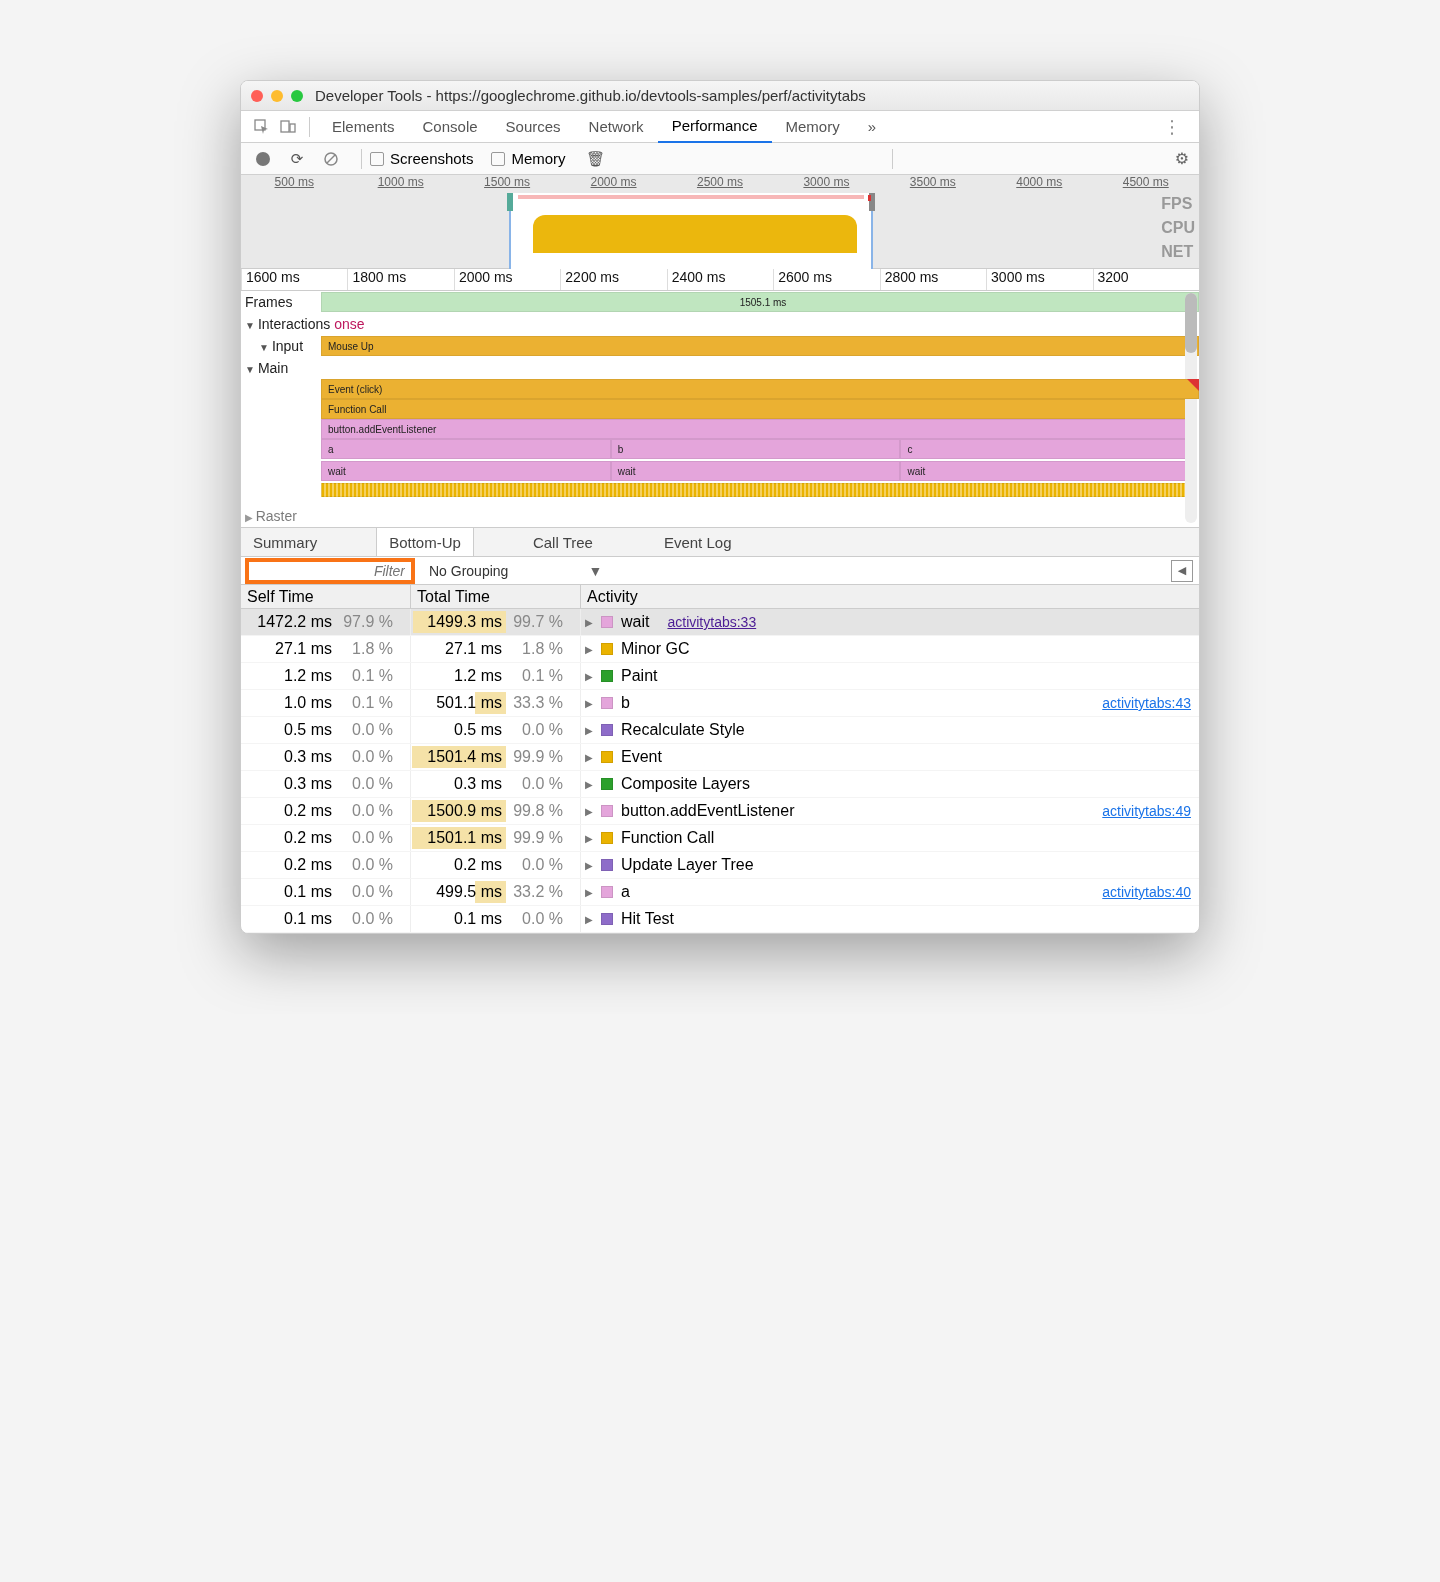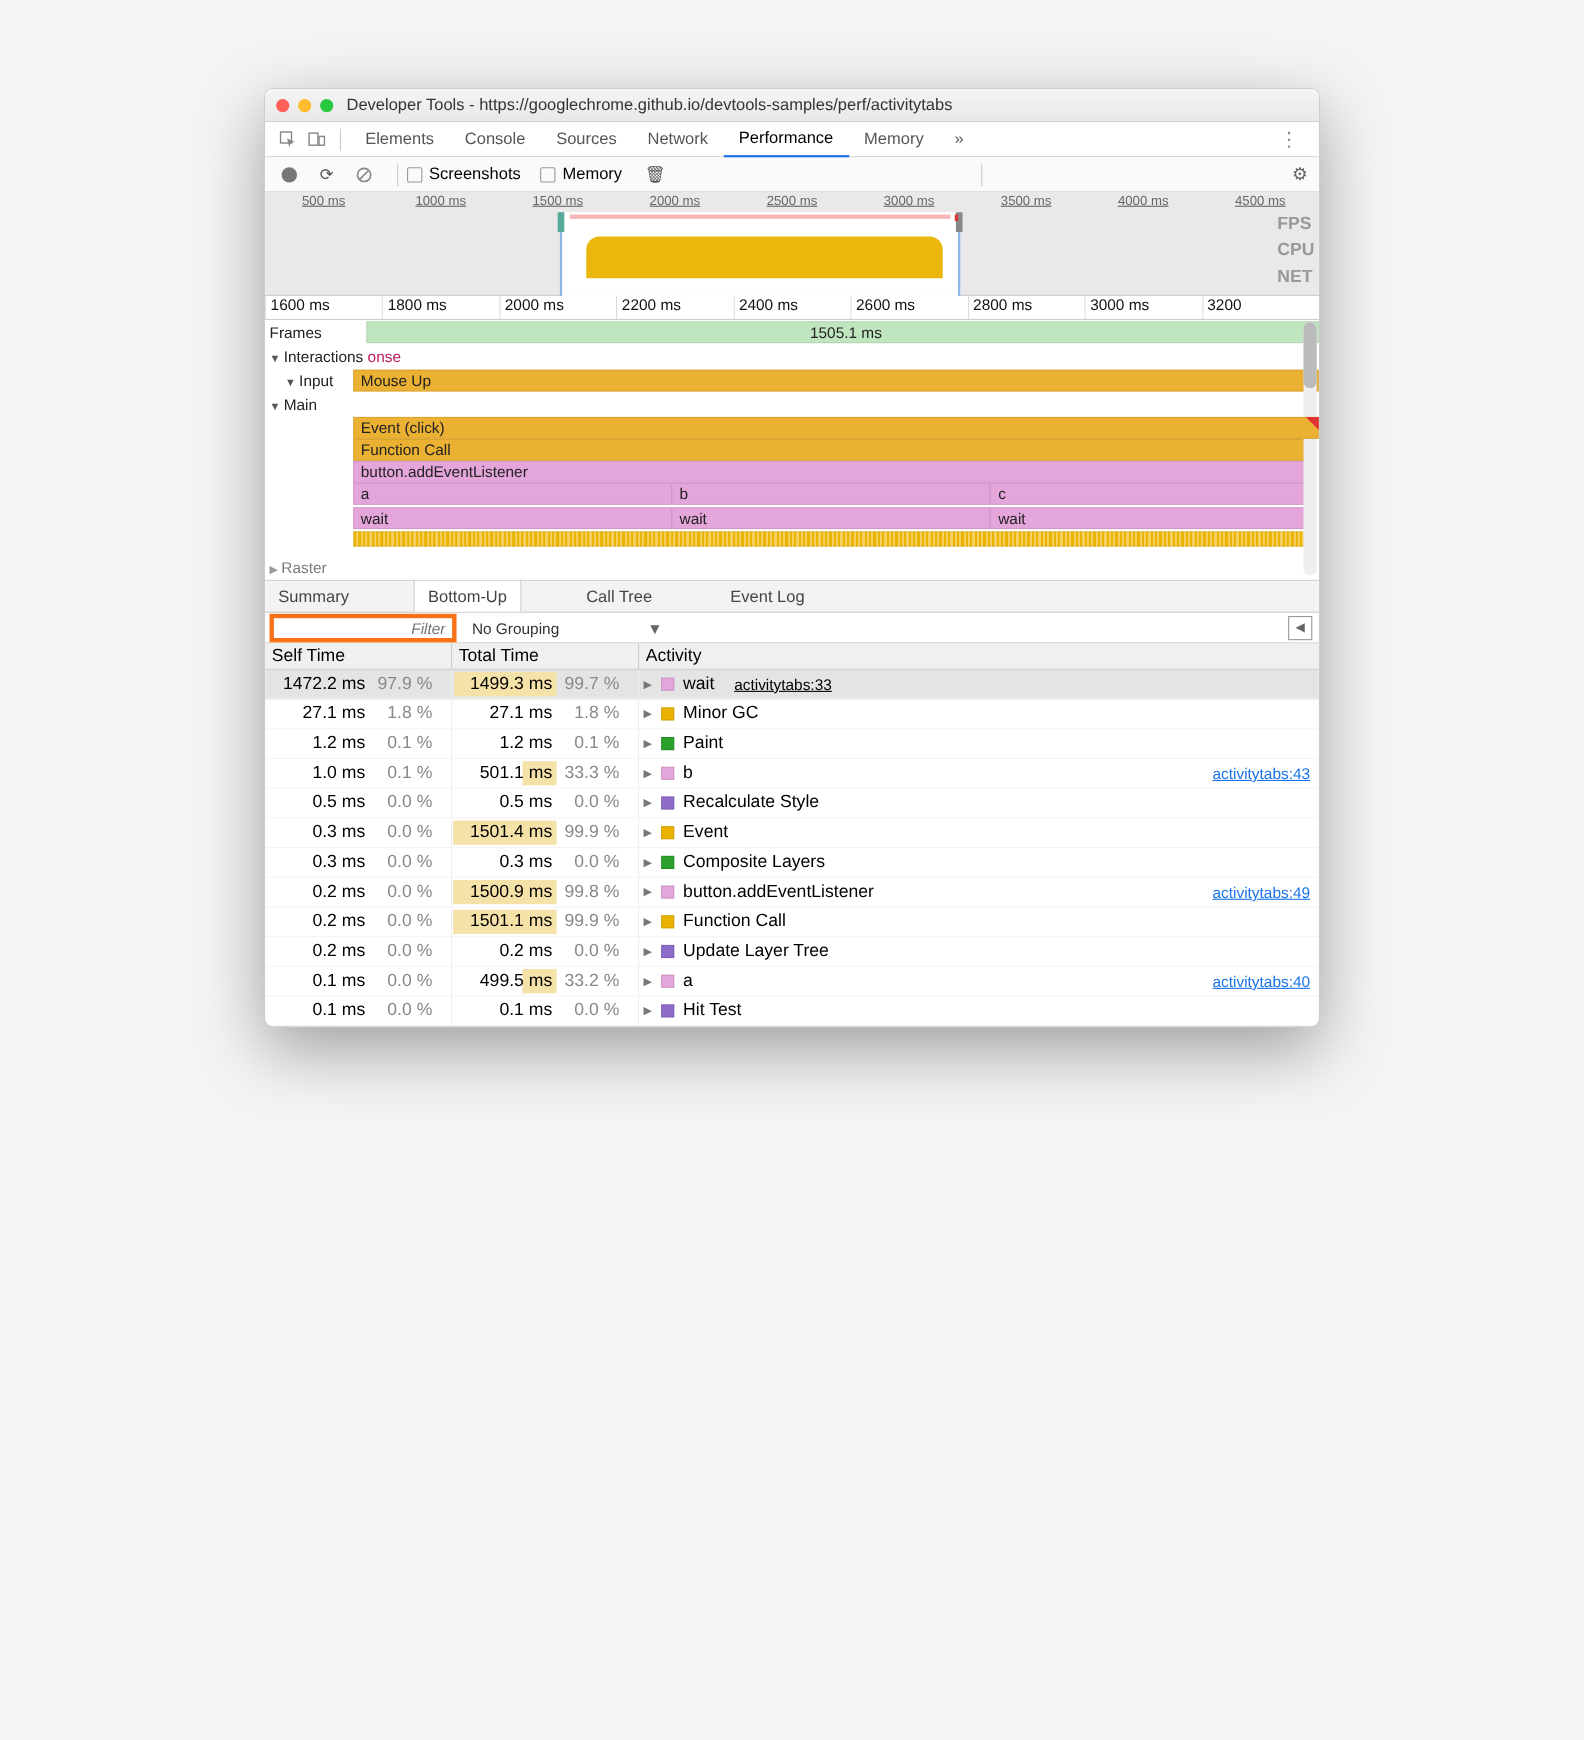--- a/index.html
+++ b/index.html
@@ -42,23 +42,23 @@
 
 
 .ruler2 { display:flex; height:22px; font-size:14px; color:#111; border-bottom:1px solid #ccc; background:#fff;}
 .ruler2 div { flex:1; padding-left:4px; border-left:1px solid #ddd; }
 
 
 .flame { position:relative; background:#fff; font-size:14px; color:#222; }
 .flame-scroll { position:absolute; right:2px; top:2px; width:12px; height:230px; background:#eee; border-radius:6px; }
 .flame-scroll::before{content:"";position:absolute;top:0;left:0;right:0;height:60px;background:#bbb;border-radius:6px;}
 .frow { display:flex; align-items:center; height:22px; }
-.flabel { width:92px; padding-left:4px; position:relative; z-index:2;}
+.flabel { width:80px; padding-left:4px; position:relative; z-index:2;}
 .tri { display:inline-block; font-size:10px; color:#555; margin-right:3px; }
-.bar { height:20px; border:1px solid rgba(0,0,0,0.07); padding-left:6px; display:flex; align-items:center; font-size:14px; overflow:hidden; }
+.bar { height:20px; border:1px solid rgba(0,0,0,0.07); padding-left:6px; display:flex; align-items:center; font-size:10px; overflow:hidden; }
 .c-green{background:#c0e6c0;} .c-orange{background:#ebb132;} .c-pink{background:#e4a5db;} .c-yellow{background:#f1d27a;}
 .flame-main-indent { padding-left:80px;border-radius:25px; }
 .splitrow { display:flex; height:22px; }
 .splitrow .bar { flex:none; }
 
 
 .btabs { display:flex; height:30px; border-top:1px solid #ccc; background:#f3f3f3; font-size:15px; border-bottom:1px solid #ccc;gap:47px;}
 .btab { padding:0 12px; display:flex; align-items:center; color:#444; cursor:pointer; }
 .btab.active { background:#fff; border-top:1px solid #ccc; margin-top:-1px; border-left:1px solid #ccc; border-right:1px solid #ccc;}
 
@@ -277,21 +277,21 @@
         </div>
         <div class="cell-wrap">
           <div class="pct-bg" style="width: 93.1px; left: 1.9px;"></div>
           <div class="cell-ms" style="position: relative;">1499.3 ms</div>
           <div class="cell-pct" style="position: relative;">99.7 %</div>
         </div>
         <div class="act-cell">
           <span class="expand">▶</span>
           <span class="swatch" style="background:#e4a5db"></span>
           <span>wait</span>
-          <span class="link" style="color: #000000; margin-left: 18px;">activitytabs:33</span>
+          <span class="link" style="color: #4c1d95; margin-left: 18px;">activitytabs:33</span>
         </div>
       </div>
       <div class="trow">
         <div class="cell-wrap">
           <div class="cell-ms">27.1 ms</div>
           <div class="cell-pct">1.8 %</div>
         </div>
         <div class="cell-wrap">
           <div class="cell-ms" style="position: relative;">27.1 ms</div>
           <div class="cell-pct" style="position: relative;">1.8 %</div>

